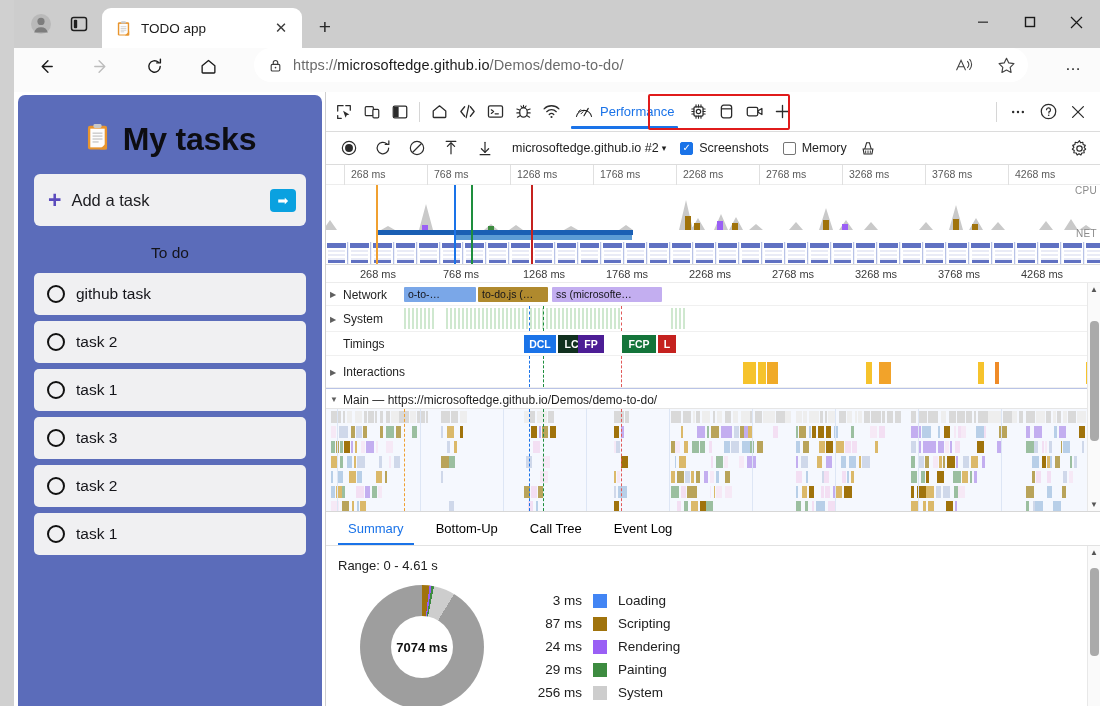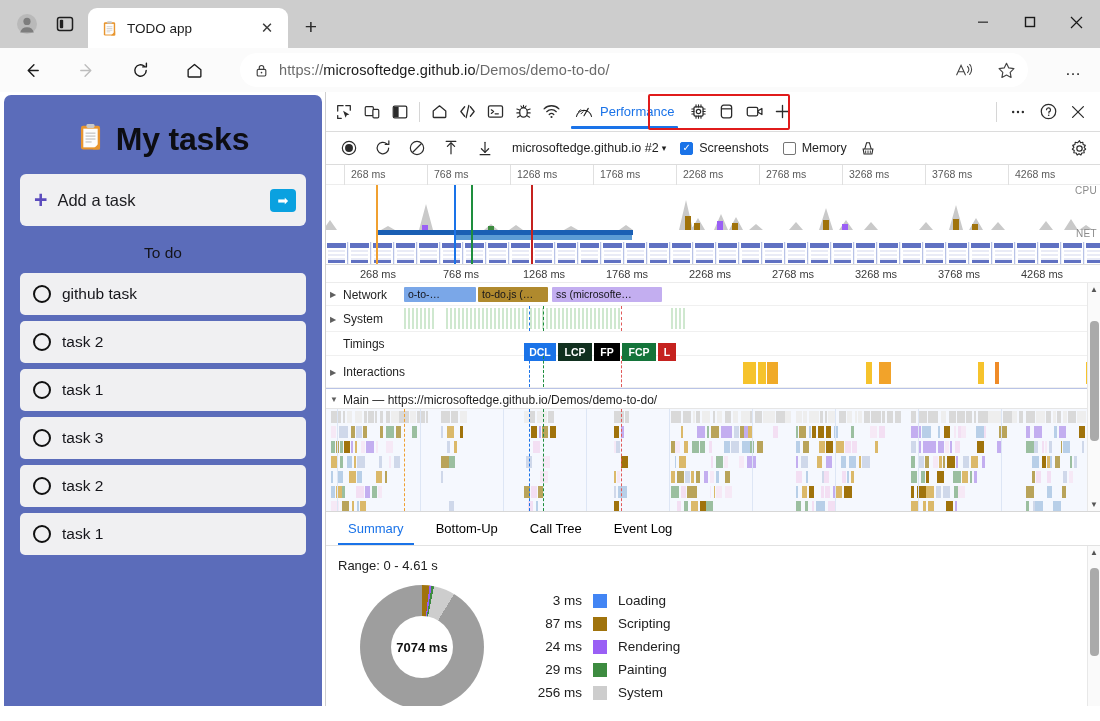--- a/index.html
+++ b/index.html
@@ -9,20 +9,21 @@
     background: #ffffff;
     overflow: hidden;
   }
 
   
   #browser-window {
     position: relative;
     width: 1100px; height: 706px;
     background: #d0d0d0;
     overflow: hidden;
+    padding-left: 14px;
   }
 
   
   #tab-strip {
     position: relative;
     height: 48px;
     background: #cdcdcd;
     display: flex;
     align-items: flex-end;
     padding-left: 8px;
@@ -82,21 +83,20 @@
     width: 47px; height: 44px;
     display: flex; align-items: center; justify-content: center;
     color: #1a1a1a;
   }
 
   
   #address-bar {
     height: 44px;
     background: #fbfbfb;
     display: flex;
-    align-items: center;
     padding: 0 10px 0 14px;
     gap: 18px;
   }
   .nav-btn {
     width: 36px; height: 36px;
     display: flex; align-items: center; justify-content: center;
     border-radius: 5px;
     color: #1b1b1b;
     flex: 0 0 auto;
   }
@@ -395,21 +395,20 @@
     white-space: nowrap;
   }
   #frames-row { position: relative; height: 26px; border-bottom: 1px solid #f0f0f0; }
   .frame-tick { position: absolute; top: 2px; height: 21px; background: #cfe8cf; }
   #timings-row { position: relative; height: 24px; border-bottom: 1px solid #f0f0f0; }
   .timing-chip {
     position: absolute; top: 3px; height: 18px;
     display: flex; align-items: center; justify-content: center;
     font-size: 10.5px; color: #fff; font-weight: bold;
     padding: 0 4px;
-    margin-top: 8px;
   }
   #interactions-row { position: relative; height: 32px; border-bottom: 1px solid #f0f0f0; }
   .inter-bar { position: absolute; top: 6px; height: 22px; }
   .dash-line { position: absolute; top: 0; bottom: 0; width: 0; border-left: 1.3px dashed; }
   #main-row {
     position: relative; height: 21px;
     border-bottom: 1px solid #e6e6e6;
     border-top: 1px solid #b9c3e6;
   }
   #main-row .track-label { height: 21px; }
@@ -1006,21 +1005,21 @@
               </div>
           </div>
 
           <div id="timings-row">
             <div class="track-label" style="height:24px;padding-left:13px">
               <span>Timings</span>
             </div>
             <div id="timing-chips">
                 <div class="timing-chip" style="left: 198px; width: 32px; background: rgb(26, 115, 232);">DCL</div>
                 <div class="timing-chip" style="left: 232px; width: 34px; background: rgb(17, 48, 31);">LCP</div>
-                <div class="timing-chip" style="left: 268px; width: 26px; background: #000000;">FP</div>
+                <div class="timing-chip" style="left: 252px; width: 26px; background: #4c1d95;">FP</div>
                 <div class="timing-chip" style="left: 296px; width: 34px; background: rgb(20, 116, 58);">FCP</div>
                 <div class="timing-chip" style="left: 332px; width: 18px; background: rgb(197, 34, 31);">L</div>
               </div>
           </div>
 
           <div id="interactions-row">
             <div class="track-label" style="height:32px">
               <span class="tri">▶</span>
               <span>Interactions</span>
             </div>

